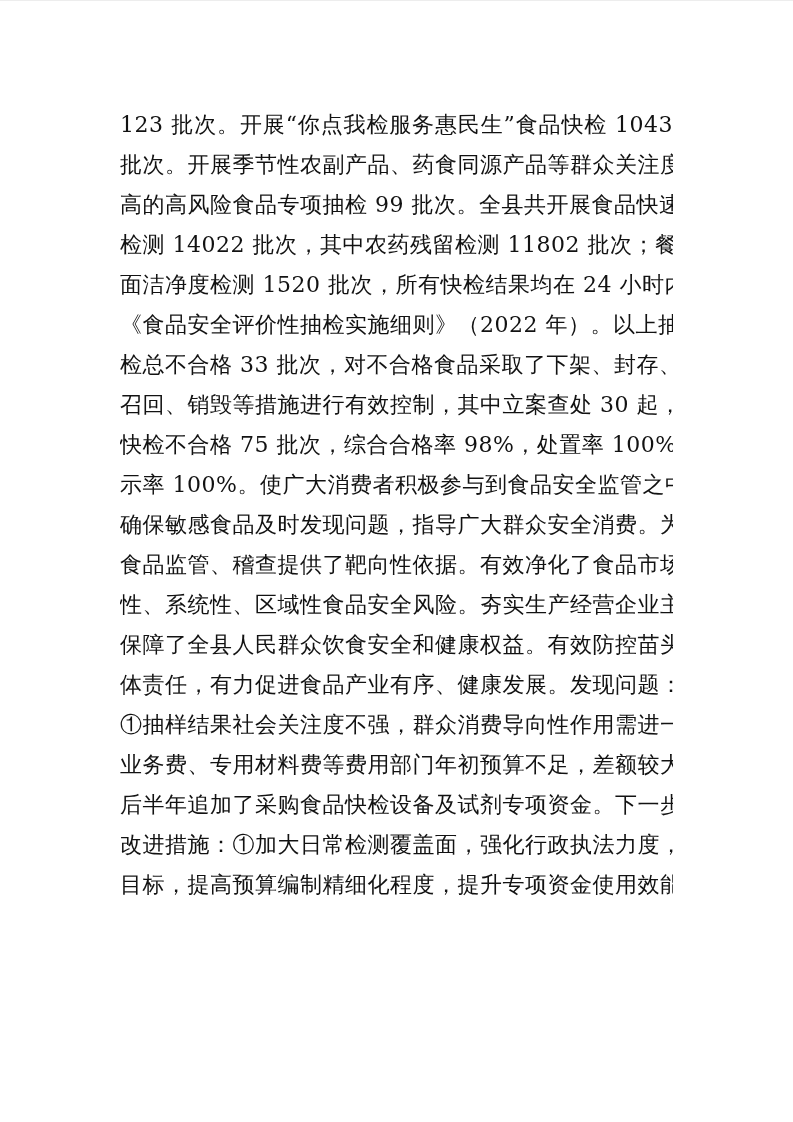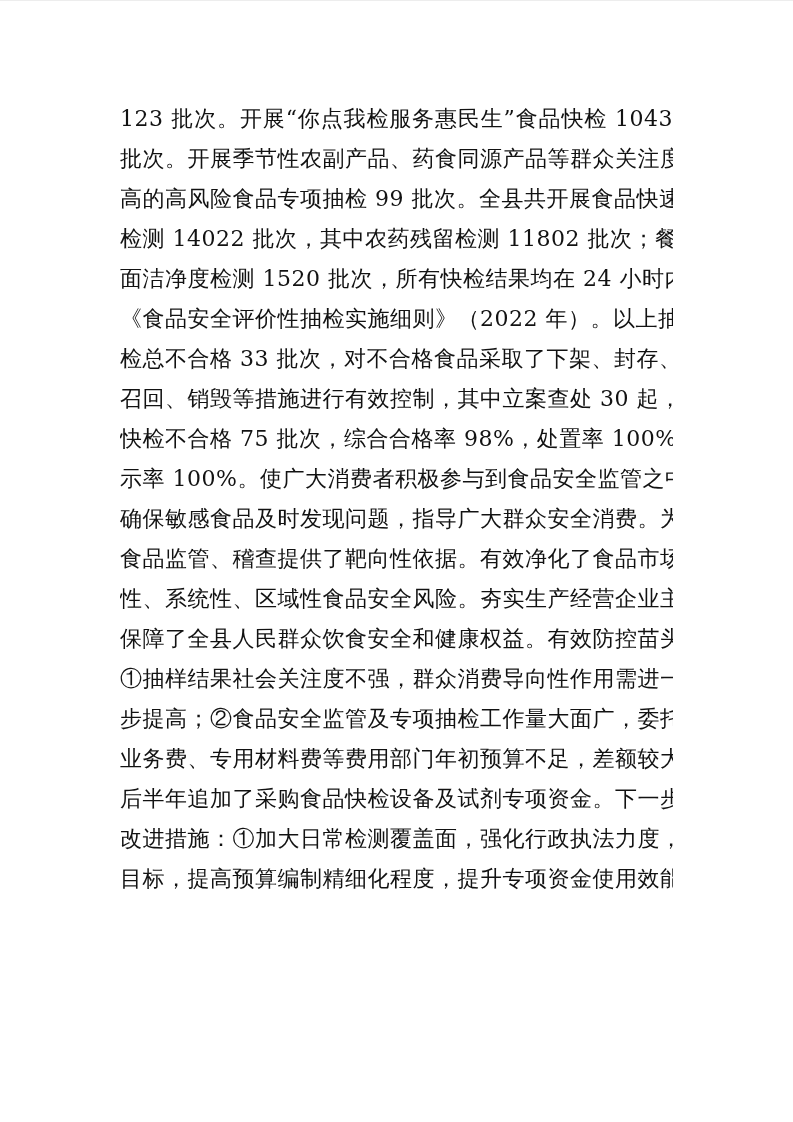--- a/index.html
+++ b/index.html
@@ -33,35 +33,35 @@
     text-align-last: justify;
     text-justify: inter-character;
     letter-spacing: 0.5px;
     overflow: hidden;
   }
 </style>
 </head>
 <body>
 
 <div class="page" style="background: rgb(255, 255, 255);">
-  <div class="text-block" id="text-block" style="color: rgb(18, 18, 18);">
+  <div class="text-block" id="text-block" style="color: rgb(18, 18, 18); margin-top: 6px;">
       <div class="line">123 批次。开展“你点我检服务惠民生”食品快检 1043</div>
       <div class="line">批次。开展季节性农副产品、药食同源产品等群众关注度</div>
       <div class="line">高的高风险食品专项抽检 99 批次。全县共开展食品快速</div>
       <div class="line">检测 14022 批次，其中农药残留检测 11802 批次；餐具表</div>
       <div class="line">面洁净度检测 1520 批次，所有快检结果均在 24 小时内完</div>
       <div class="line">《食品安全评价性抽检实施细则》（2022 年）。以上抽</div>
       <div class="line">检总不合格 33 批次，对不合格食品采取了下架、封存、</div>
       <div class="line">召回、销毁等措施进行有效控制，其中立案查处 30 起，</div>
       <div class="line">快检不合格 75 批次，综合合格率 98%，处置率 100%，公</div>
       <div class="line">示率 100%。使广大消费者积极参与到食品安全监管之中，</div>
       <div class="line">确保敏感食品及时发现问题，指导广大群众安全消费。为</div>
       <div class="line">食品监管、稽查提供了靶向性依据。有效净化了食品市场，</div>
       <div class="line">性、系统性、区域性食品安全风险。夯实生产经营企业主</div>
       <div class="line">保障了全县人民群众饮食安全和健康权益。有效防控苗头</div>
+      <div class="line">体责任，有力促进食品产业有序、健康发展。发现问题：</div>
       <div class="line">①抽样结果社会关注度不强，群众消费导向性作用需进一</div>
-      <div class="line">步提高；②食品安全监管及专项抽检工作量大面广，委托</div>
       <div class="line">业务费、专用材料费等费用部门年初预算不足，差额较大，</div>
       <div class="line">后半年追加了采购食品快检设备及试剂专项资金。下一步</div>
       <div class="line">改进措施：①加大日常检测覆盖面，强化行政执法力度，</div>
       <div class="line">目标，提高预算编制精细化程度，提升专项资金使用效能。</div>
     </div>
 </div>
 
 </body></html>

